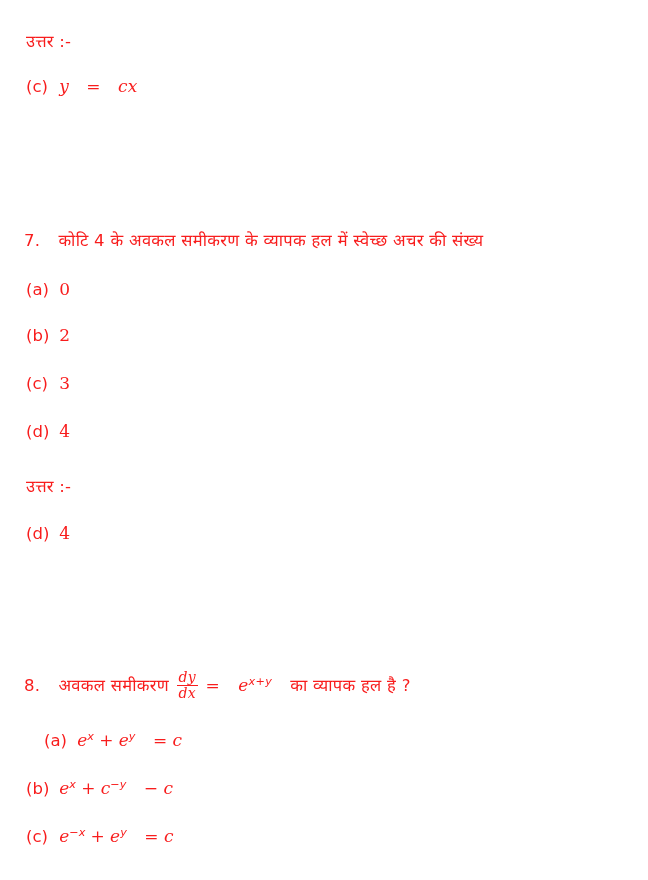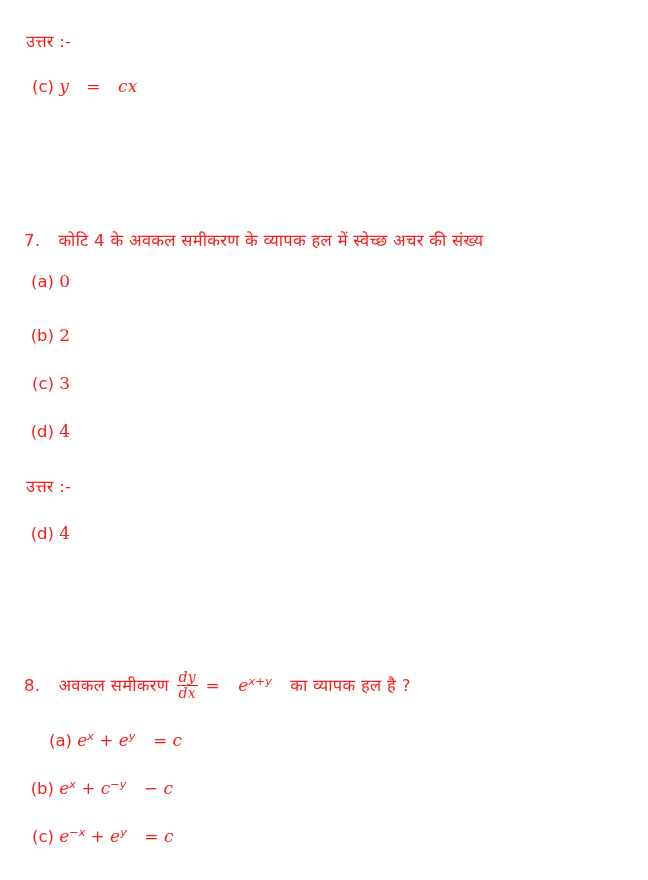--- a/index.html
+++ b/index.html
@@ -27,21 +27,20 @@
     position: absolute;
     white-space: nowrap;
     color: #f81d1d;
   }
   .answer-label {
     font-size: 16.5px;
     letter-spacing: 0.2px;
   }
   .option {
     font-size: 16.5px;
-    text-align: right;
   }
   .question {
     font-size: 16.5px;
     letter-spacing: 0.3px;
   }
   .opt-tag {
     display: inline-block;
     min-width: 28px;
   }
   .math {
@@ -98,21 +97,21 @@
     <span class="sp"></span>
     <span class="math">cx</span>
   </div>
 
   <div class="line question" style="left:24px; top:205px;">
     <span>7.</span>
     <span class="sp"></span>
     <span class="q-hindi">कोटि 4 के अवकल समीकरण के व्यापक हल में स्वेच्छ अचर की संख्य</span>
   </div>
 
-  <div class="line option" style="left:26px; top:248px;">
+  <div class="line option" style="left:26px; top:256px;">
     <span class="opt-tag">(a)</span>
     <span class="math math-up">0</span>
   </div>
   <div class="line option" style="left:26px; top:302px;">
     <span class="opt-tag">(b)</span>
     <span class="math math-up">2</span>
   </div>
   <div class="line option" style="left:26px; top:350px;">
     <span class="opt-tag">(c)</span>
     <span class="math math-up">3</span>

